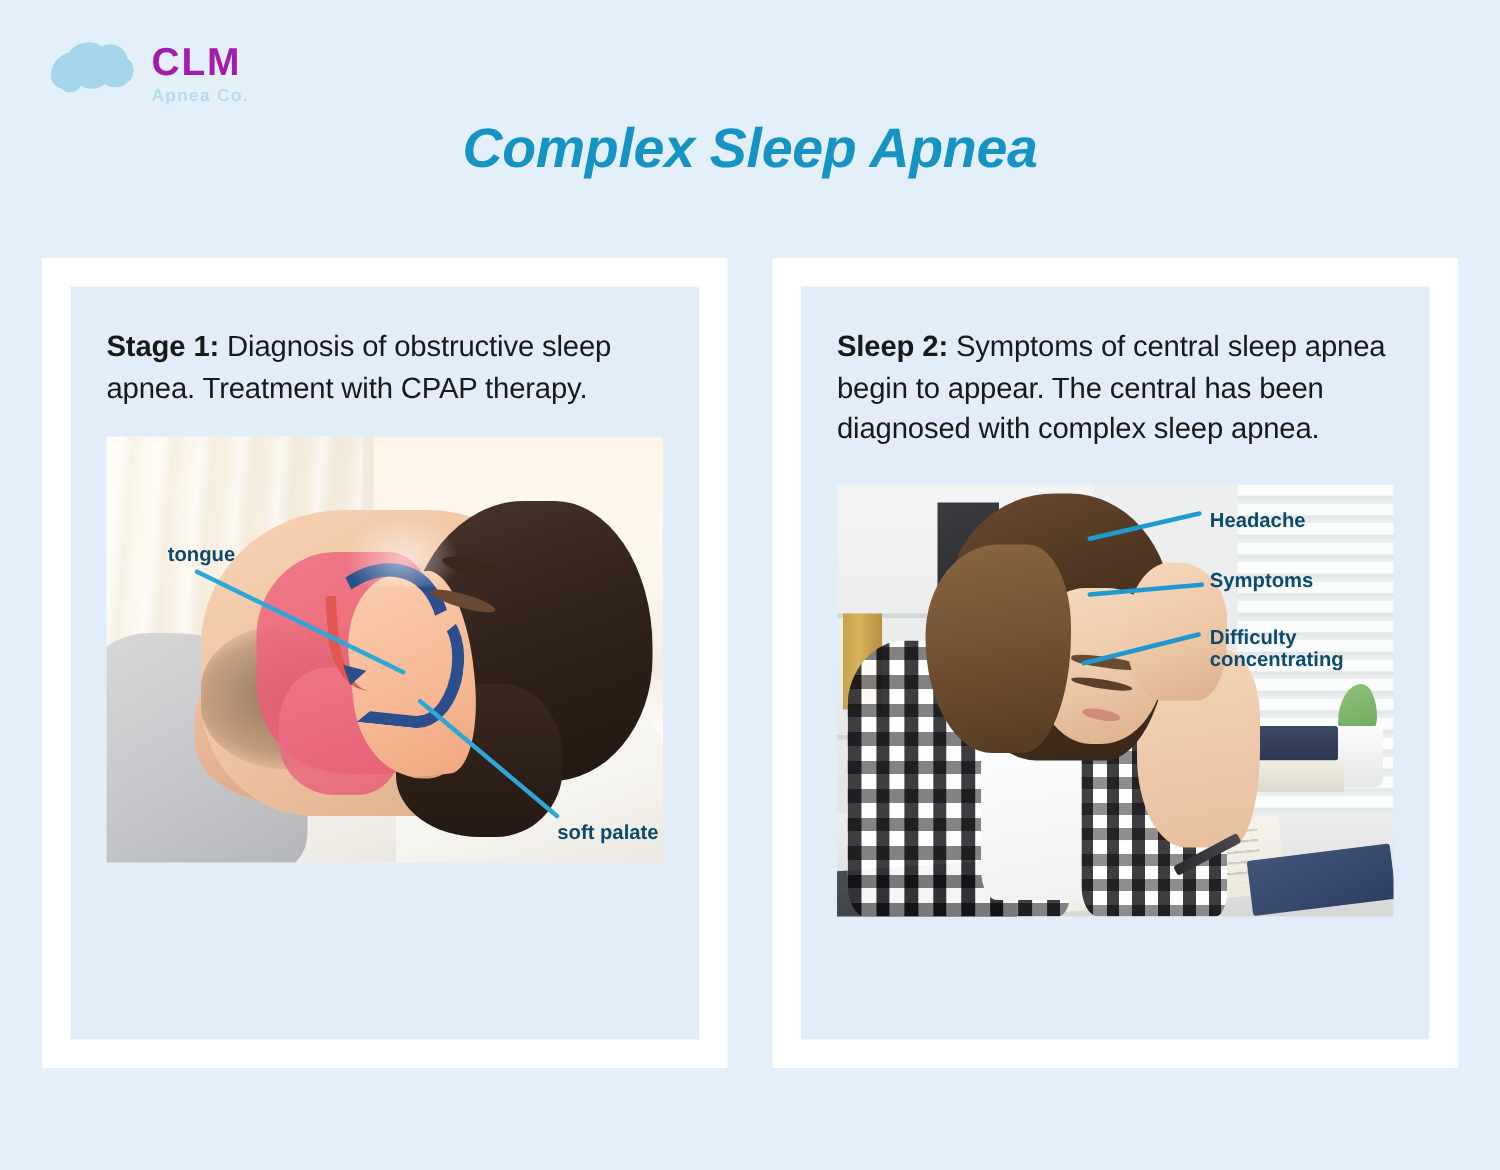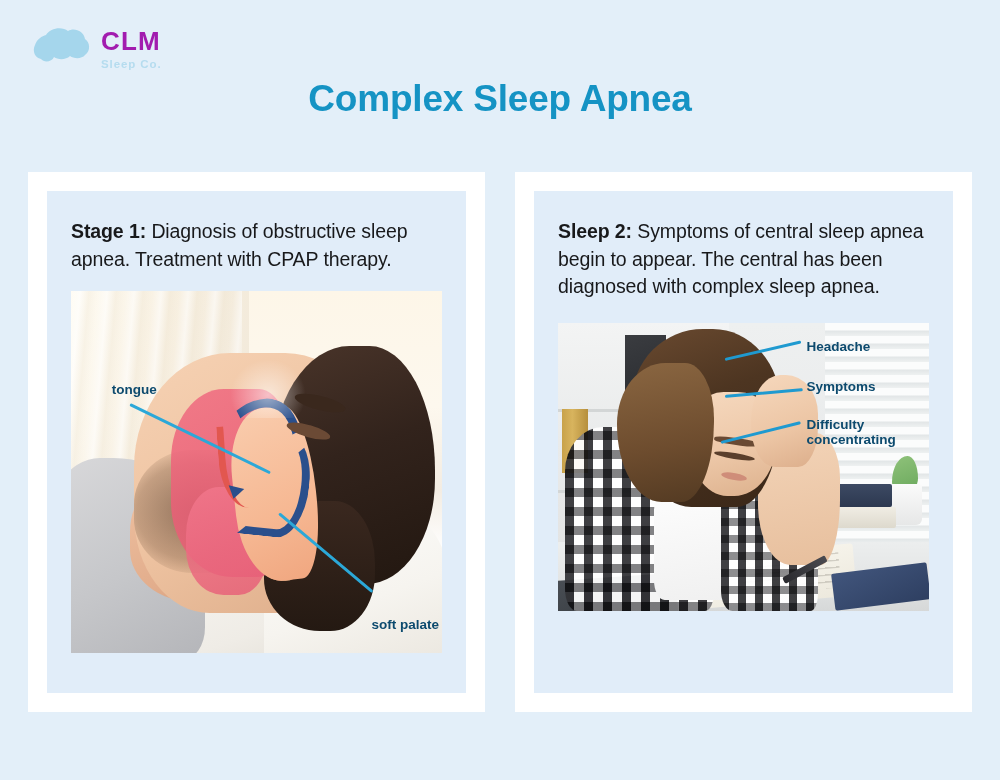--- a/index.html
+++ b/index.html
@@ -51,20 +51,21 @@
   .page-title {
     position: absolute;
     top: 78px;
     left: 0;
     width: 1000px;
     text-align: center;
     font-size: 37px;
     font-weight: bold;
     color: #1593c4;
     letter-spacing: -0.2px;
+    font-style: italic;
   }
 
   
   .cards {
     position: absolute;
     top: 172px;
     left: 28px;
     width: 944px;
     height: 540px;
     display: flex;
@@ -90,21 +91,21 @@
     letter-spacing: -0.1px;
   }
   .card-text .stage-label { font-weight: bold; }
 
   
   .figure {
     position: relative;
     overflow: hidden;
     margin-top: 18px;
   }
-  .figure.left   { height: 362px; }
+  .figure.left   { height: 284px; }
   .figure.right  { height: 288px; margin-top: 22px; }
 
   .photo { position: absolute; inset: 0; }
 
   
   .bg-left {
     position: absolute; inset: 0;
     background:
       linear-gradient(to bottom, #fdf6e8 0%, #fdf8ee 32%, #f3ece2 55%, #ffffff 72%, #ffffff 100%);
   }
@@ -394,21 +395,21 @@
 <div class="logo-block">
   <div class="logo-mark">
     <svg width="62" height="44" viewBox="0 0 62 44" aria-hidden="true">
       <path d="M16 9 C20 2, 32 0, 38 5 C44 1, 54 5, 55 13 C60 16, 61 25, 55 29
                C52 33, 44 33, 40 30 C36 34, 28 34, 24 31
                C22 36, 14 37, 11 33 C5 32, 2 25, 5 19 C7 13, 12 10, 16 9 Z" fill="#a5d6ec"></path>
     </svg>
   </div>
   <div class="logo-text">
     <span class="logo-title">CLM</span>
-    <span class="logo-sub">Sleep Co.</span>
+    <span class="logo-sub">Apnea Co.</span>
   </div>
 </div>
 
 <div class="page-title">Complex Sleep Apnea</div>
 
 <div class="cards">
 
   <div class="card">
     <div class="card-inner">
       <div class="card-text">

